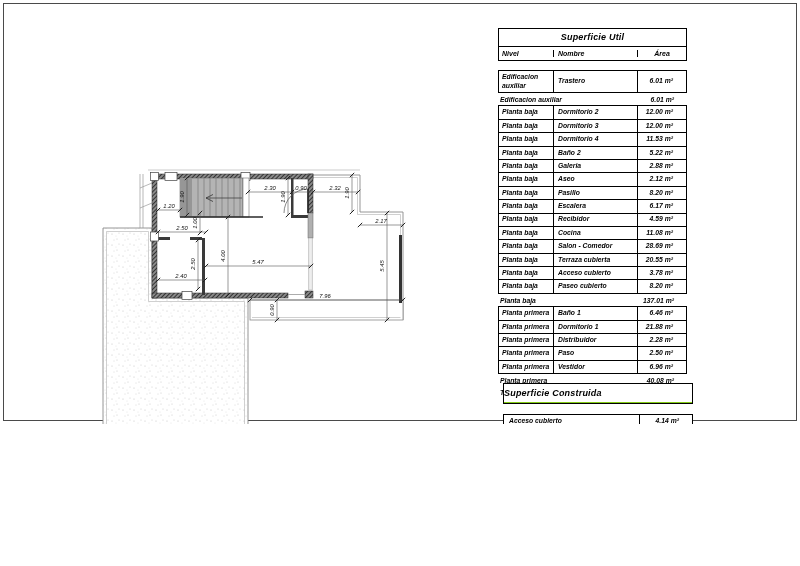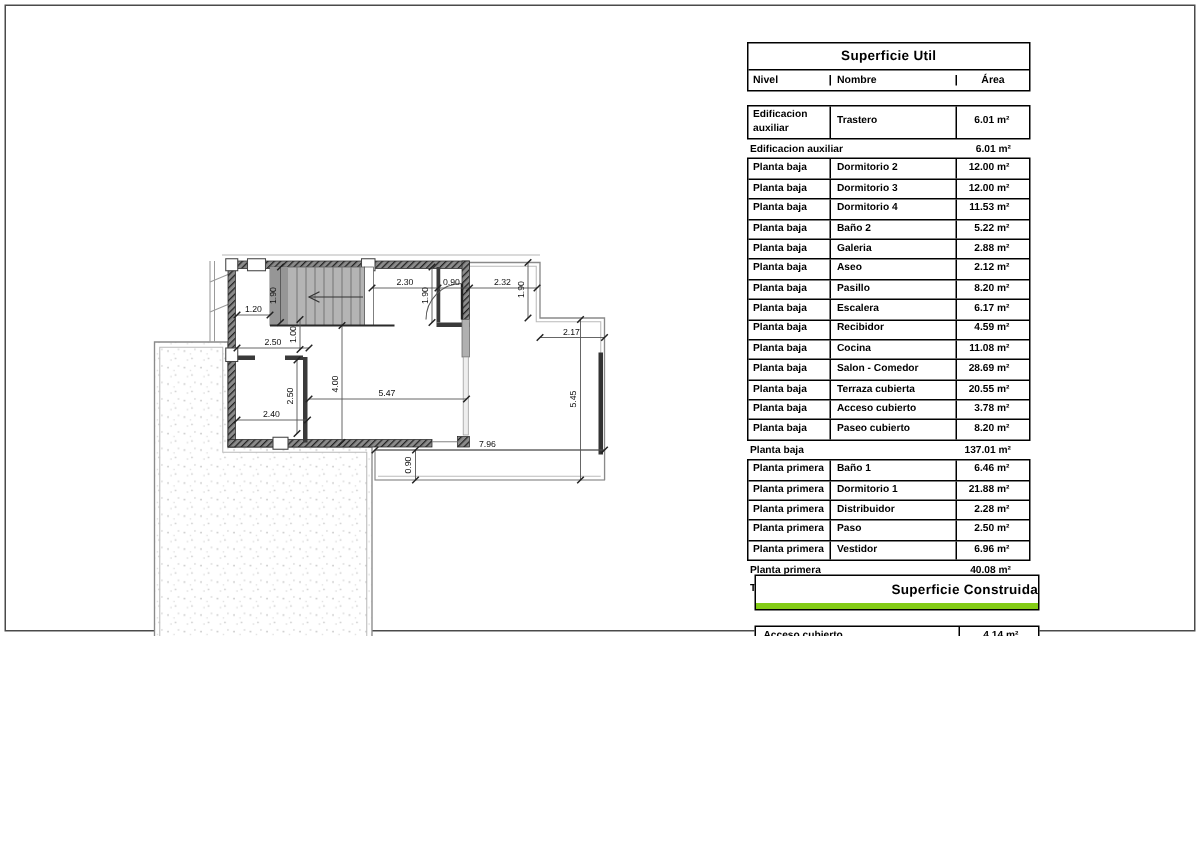--- a/index.html
+++ b/index.html
@@ -1,29 +1,29 @@
 <!DOCTYPE html>
 <html><head>
 <meta charset="utf-8">
 <style>
   html,body{margin:0;padding:0;background:#fff;}
   #page{position:relative;width:800px;height:424px;background:#fff;overflow:hidden;
-        font-family:"Liberation Sans",sans-serif;color:#000;}
+        font-family:"Liberation Sans",sans-serif;color:#000;font-style:italic;}
   #frame{position:absolute;left:3px;top:3px;right:3px;bottom:3px;border:1px solid #4a4a4a;}
   #plan-svg{position:absolute;left:0;top:0;}
 
   
   .tablecol{position:absolute;}
   #t-util{left:498px;top:28px;width:189px;}
   #t-cons{left:503px;top:383px;width:190px;}
   .hbox{border:1px solid #000;box-sizing:border-box;background:#fff;}
   .t-title{height:17px;line-height:17px;text-align:center;font-weight:bold;font-size:9px;
            border-bottom:1px solid #000;letter-spacing:.2px;}
-  .t-title2{height:18px;line-height:18px;text-align:right;font-weight:bold;font-size:9px;
-           border-bottom:4px solid #84cc16;letter-spacing:.2px;}
+  .t-title2{height:18px;line-height:18px;text-align:left;font-weight:bold;font-size:9px;
+           border-bottom:1px solid #84cc16;letter-spacing:.2px;}
   .t-cols{display:grid;grid-template-columns:54px 84px 49px;height:13px;align-items:center;
           font-weight:bold;font-size:7px;}
   .t-cols2{display:grid;grid-template-columns:135px 53px;height:14px;align-items:center;font-size:7px;}
   .hc1{padding-left:3px;} .hc2{padding-left:4px;border-left:1px solid #000;}
   .hc3{text-align:center;border-left:1px solid #000;}
   .hcc1{text-align:center;font-weight:normal;font-size:8px;}
   .hcc2{text-align:center;font-weight:bold;border-left:1px solid #000;}
   .gap9{height:9px;} .gap10{height:10px;} .gap12{height:12px;}
   .box{border:1px solid #000;box-sizing:border-box;background:#fff;}
   .row{display:grid;grid-template-columns:54px 84px 49px;height:12.4px;align-items:center;

